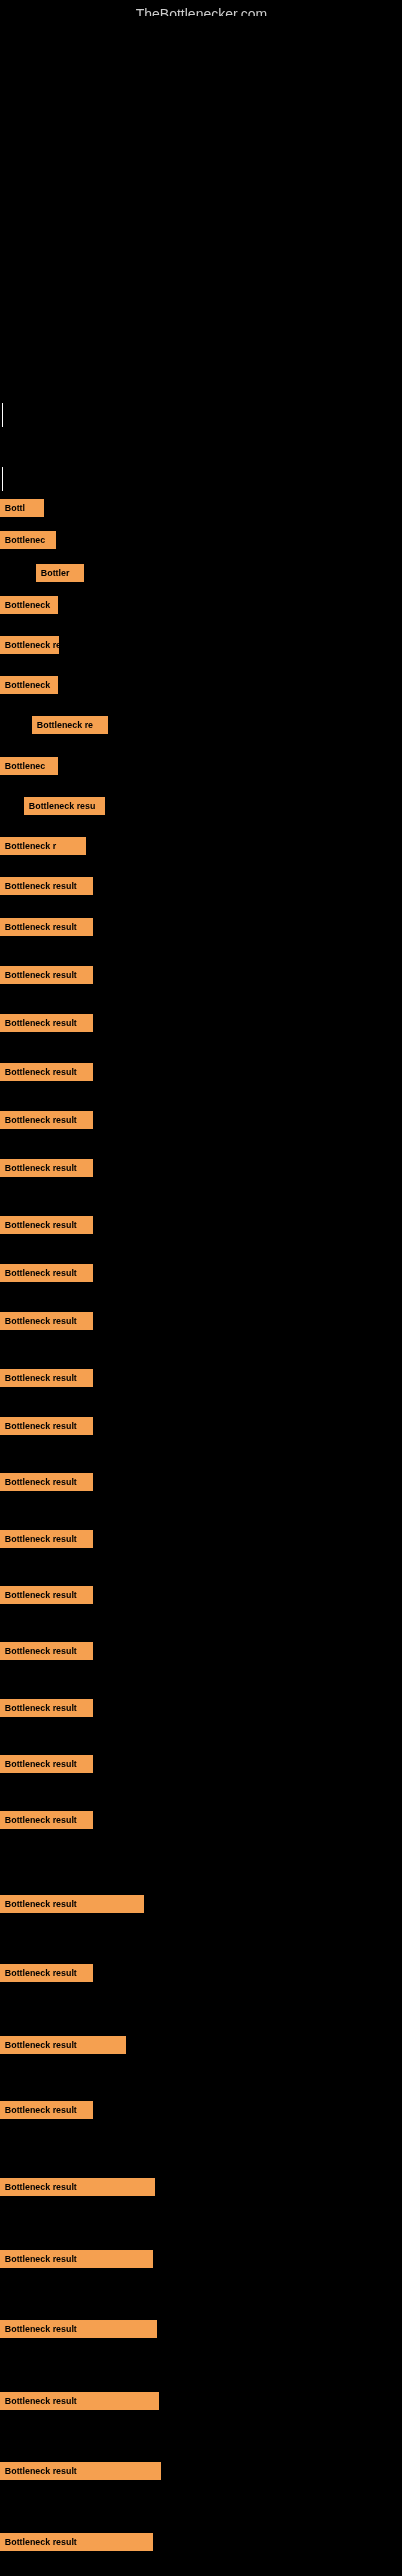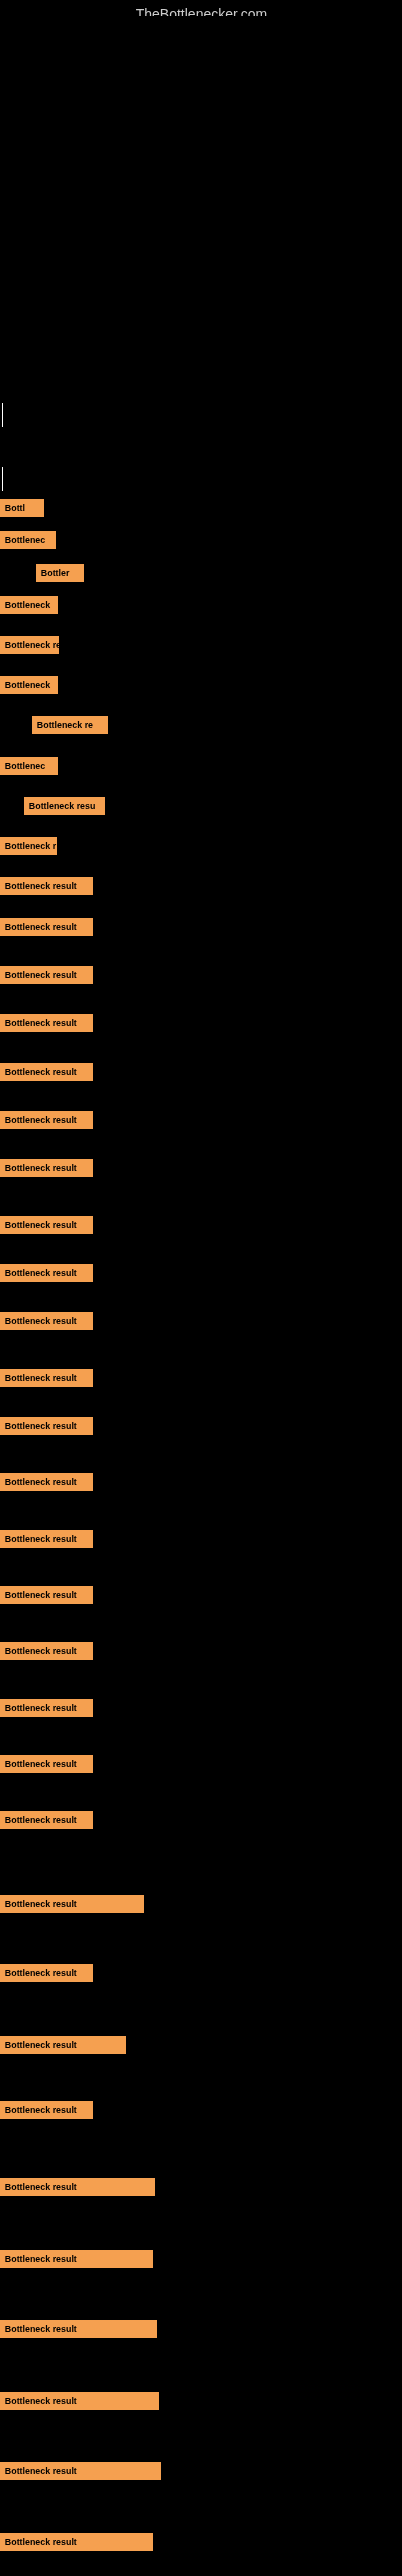--- a/index.html
+++ b/index.html
@@ -84,21 +84,21 @@
 <div id="bottleneck-wrapper">
     <div class="bottleneck-item" style="top: 499px; width: 44px;">Bottl</div>
     <div class="bottleneck-item" style="top: 531px; width: 56px;">Bottlenec</div>
     <div class="bottleneck-item" style="top: 564px; width: 48px; margin-left: 36px;">Bottler</div>
     <div class="bottleneck-item" style="top: 596px; width: 58px;">Bottleneck</div>
     <div class="bottleneck-item" style="top: 636px; width: 59px;">Bottleneck res</div>
     <div class="bottleneck-item" style="top: 676px; width: 58px;">Bottleneck</div>
     <div class="bottleneck-item" style="top: 716px; width: 76px; margin-left: 32px;">Bottleneck re</div>
     <div class="bottleneck-item" style="top: 757px; width: 58px;">Bottlenec</div>
     <div class="bottleneck-item" style="top: 797px; width: 81px; margin-left: 24px;">Bottleneck resu</div>
-    <div class="bottleneck-item" style="top: 837px; width: 57px;">Bottleneck r</div>
+    <div class="bottleneck-item" style="top: 837px; width: 86px;">Bottleneck r</div>
     <div class="bottleneck-item" style="top: 877px; width: 93px;">Bottleneck result</div>
     <div class="bottleneck-item" style="top: 918px; width: 93px;">Bottleneck result</div>
     <div class="bottleneck-item" style="top: 966px; width: 93px;">Bottleneck result</div>
     <div class="bottleneck-item" style="top: 1014px; width: 93px;">Bottleneck result</div>
     <div class="bottleneck-item" style="top: 1063px; width: 93px;">Bottleneck result</div>
     <div class="bottleneck-item" style="top: 1111px; width: 93px;">Bottleneck result</div>
     <div class="bottleneck-item" style="top: 1159px; width: 93px;">Bottleneck result</div>
     <div class="bottleneck-item" style="top: 1216px; width: 93px;">Bottleneck result</div>
     <div class="bottleneck-item" style="top: 1264px; width: 93px;">Bottleneck result</div>
     <div class="bottleneck-item" style="top: 1312px; width: 93px;">Bottleneck result</div>

